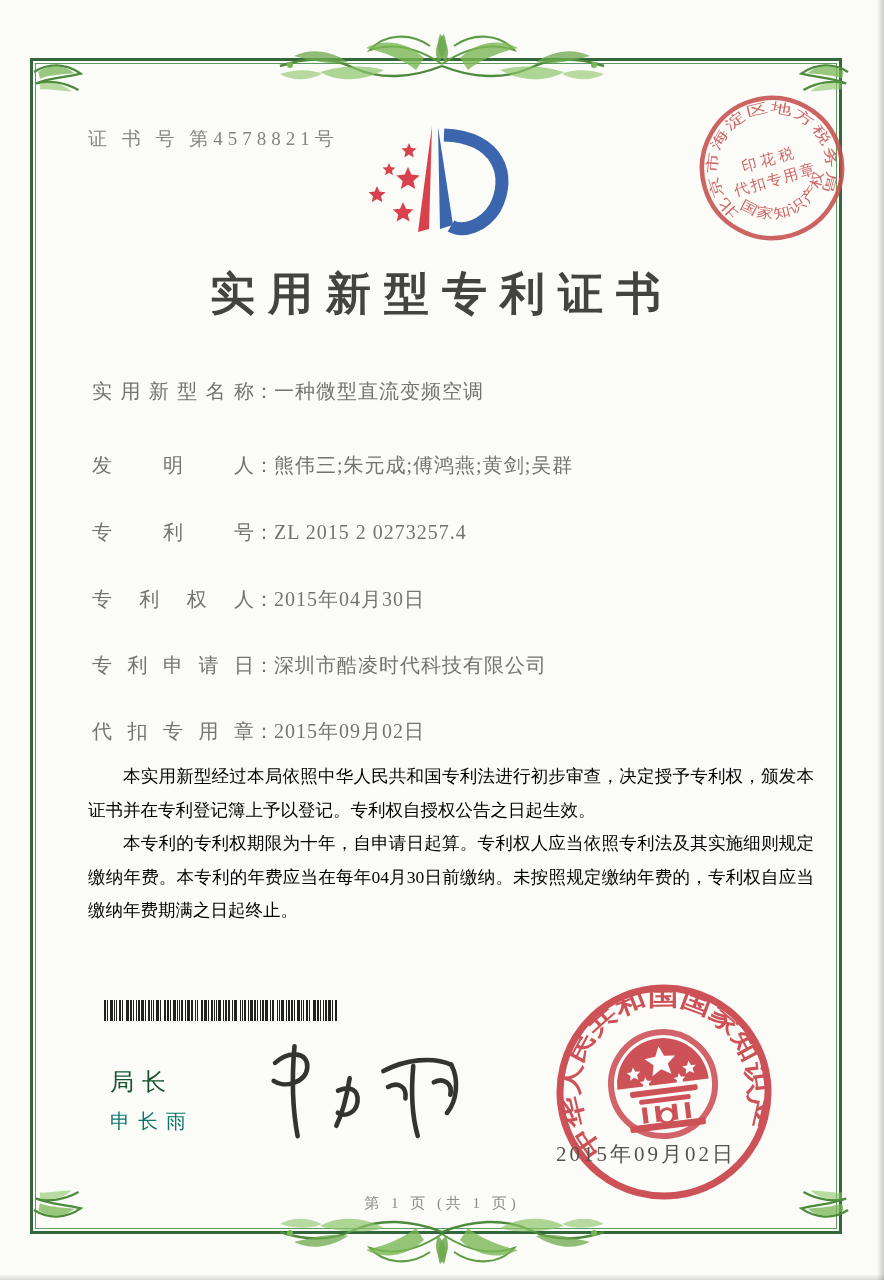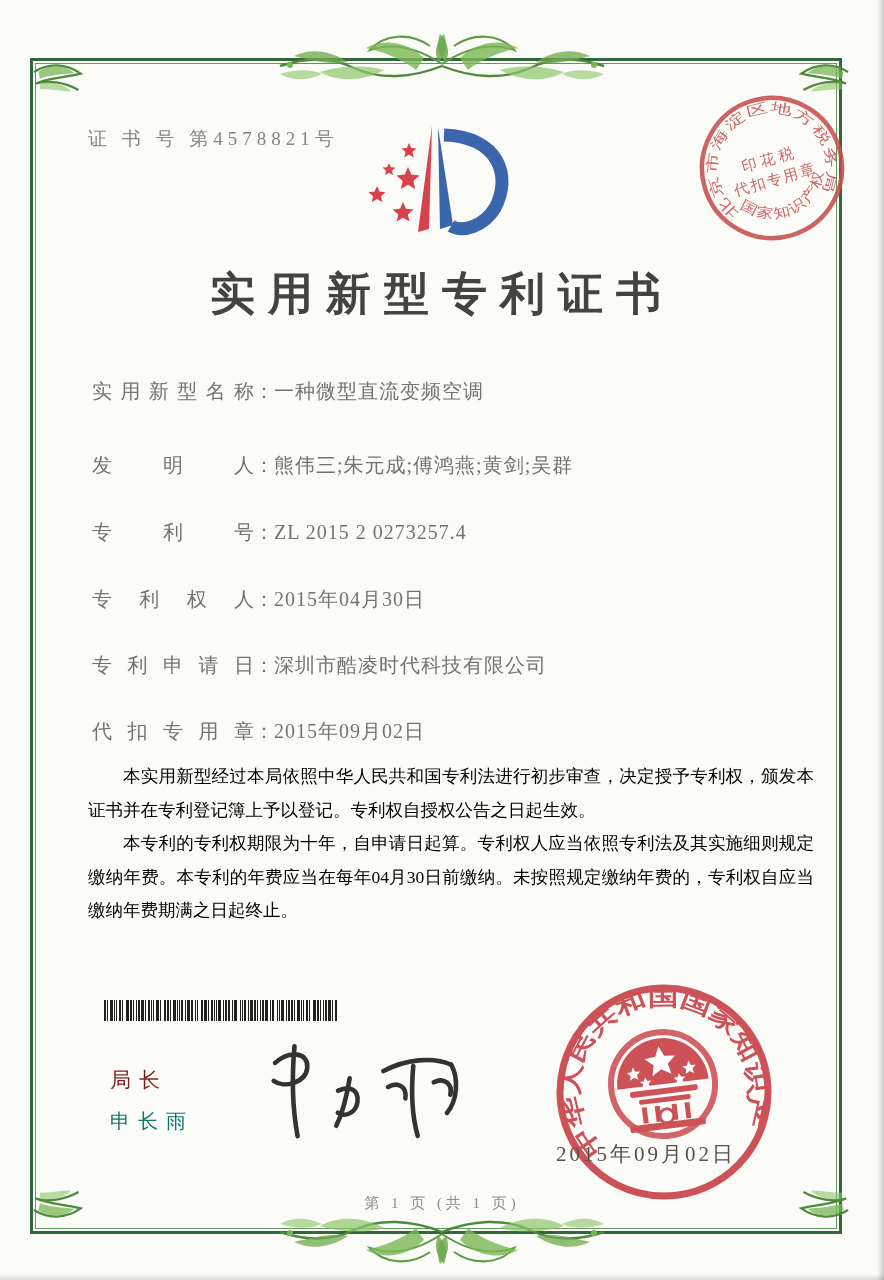--- a/index.html
+++ b/index.html
@@ -29,21 +29,21 @@
   .fcolon{display:inline-block;}
   .fvalue{letter-spacing:1px;}
   
   .body-text{position:absolute;left:88px;top:760px;width:726px;z-index:3;
     font-size:17.5px;line-height:33.5px;color:#000000;text-align:justify;}
   .body-text p{margin:0;text-indent:2em;}
   
   .barcode{position:absolute;left:104px;top:1000px;width:238px;height:21px;z-index:3;
     display:flex;align-items:stretch;}
   .barcode b{display:block;background:#20201e;height:100%;}
-  .sig-title{position:absolute;left:110px;top:1066px;font-size:21px;letter-spacing:8px;color:#7f1d1d;z-index:3;}
+  .sig-title{position:absolute;left:110px;top:1066px;font-size:24px;letter-spacing:8px;color:#14532d;z-index:3;}
   .sig-name{position:absolute;left:110px;top:1108px;font-size:20px;letter-spacing:8px;color:#0f766e;z-index:3;}
   .signature{position:absolute;left:238px;top:1028px;z-index:3;}
   .cnipa-seal{position:absolute;left:548px;top:976px;z-index:4;opacity:.92;}
   .seal-date{position:absolute;left:556px;top:1140px;font-size:21px;letter-spacing:3px;
     color:#55524c;z-index:5;}
   .page-footer{position:absolute;left:0;top:1194px;width:100%;text-align:center;
     font-size:15px;letter-spacing:4px;color:#8d8d85;z-index:3;}
   
   .edge-shadow-r{position:absolute;right:0;top:0;bottom:0;width:7px;z-index:6;
     background:linear-gradient(to left,rgba(60,60,60,.25),rgba(0,0,0,0));}

